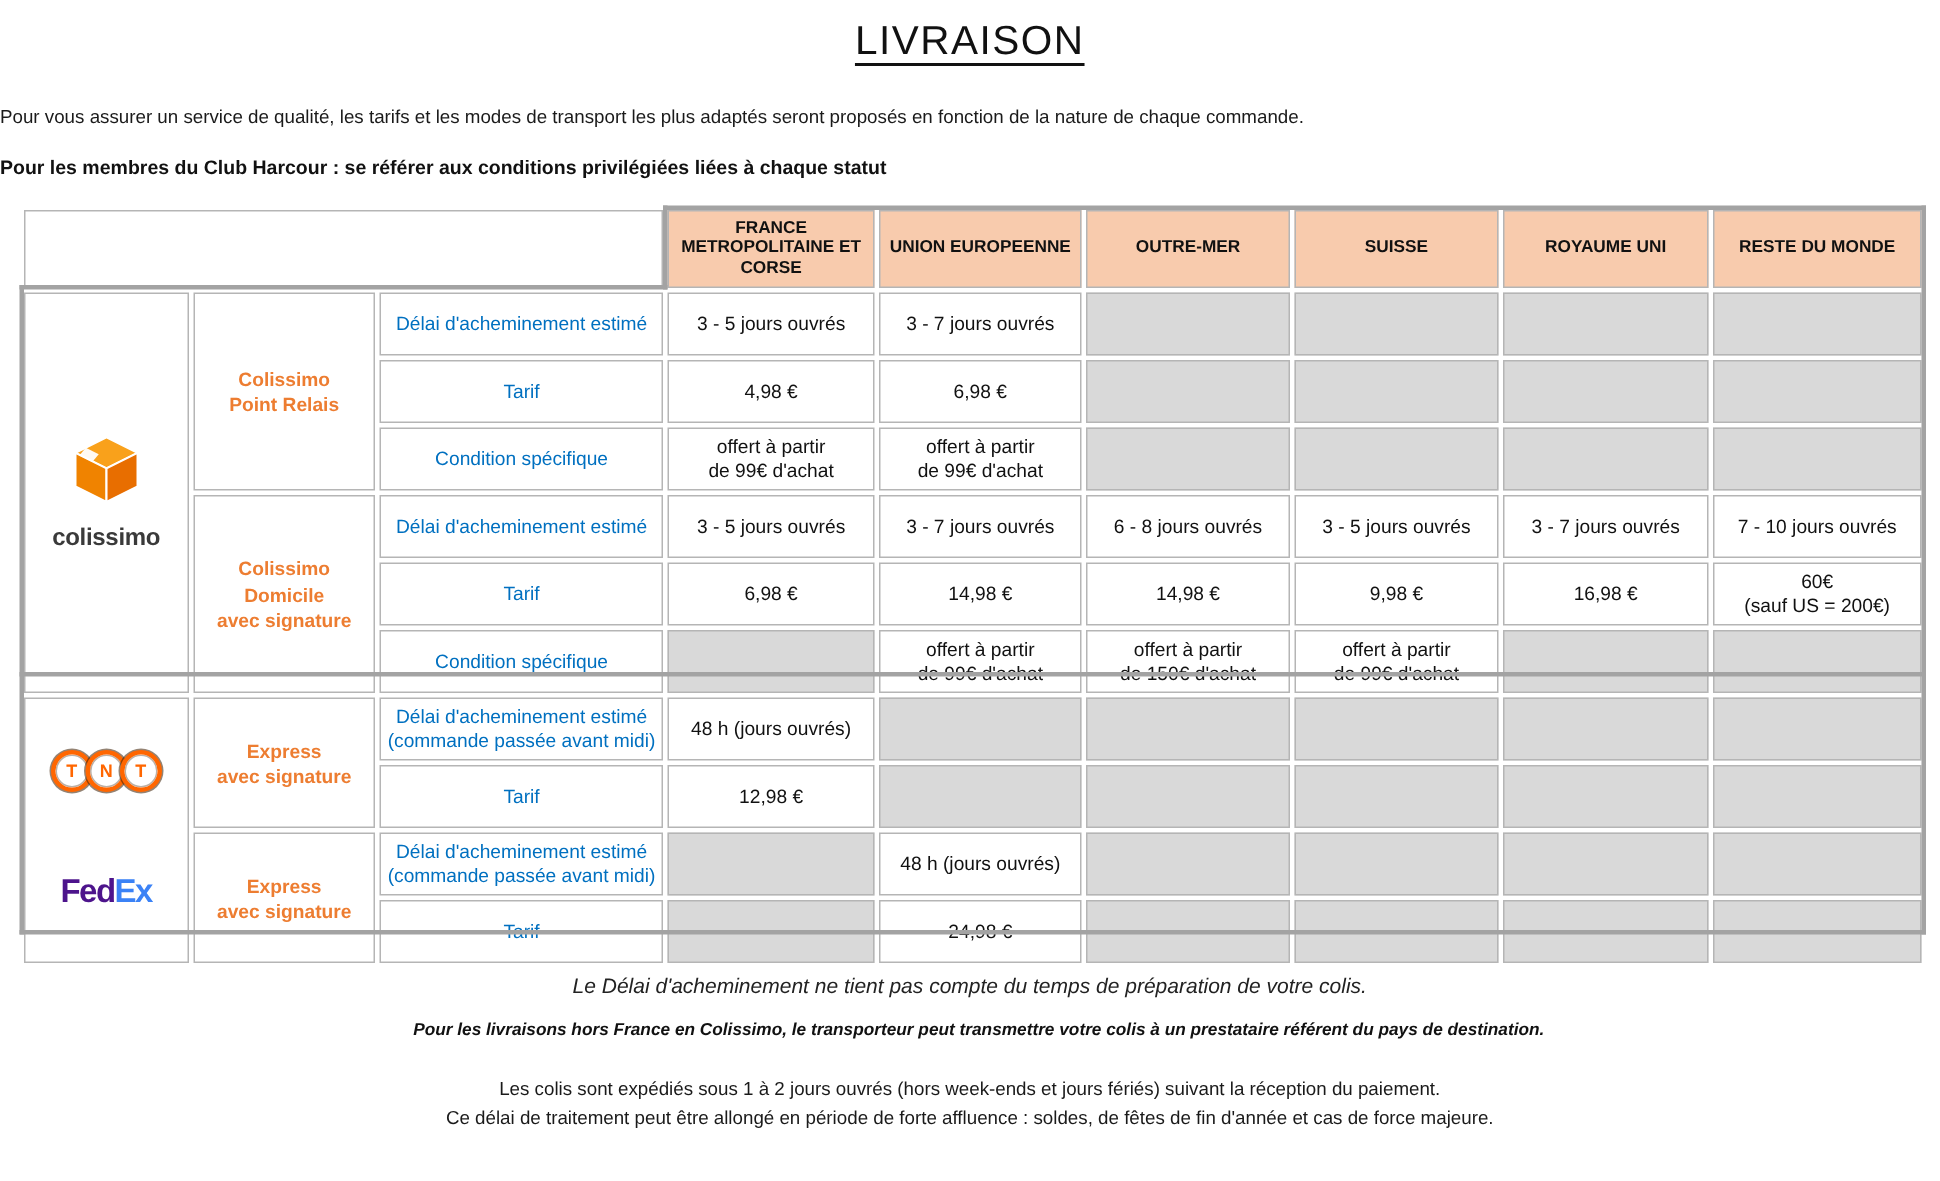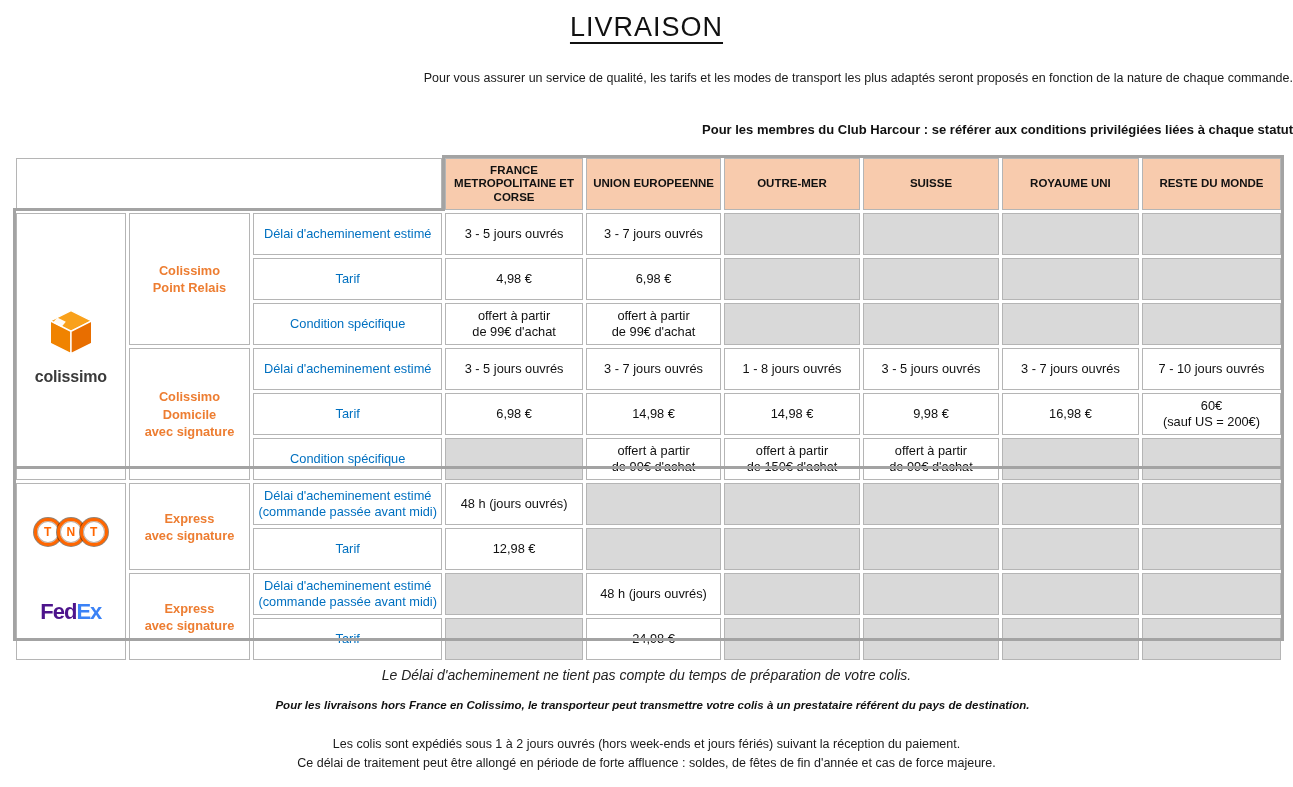--- a/index.html
+++ b/index.html
@@ -5,22 +5,22 @@
   html,body{margin:0;padding:0;background:#fff;}
   body{width:1293px;font-family:"Liberation Sans", sans-serif;color:#111;}
   .page{width:1293px;padding-top:12px;}
 
   
   .title-wrap{text-align:center;}
   .title{display:inline-block;font-size:27px;font-weight:500;letter-spacing:1px;
          text-decoration:underline;text-underline-offset:6px;text-decoration-thickness:2px;}
 
   
-  .intro{margin-top:26px;text-align:right;font-size:12.5px;line-height:1.55;color:#1a1a1a;}
-  .club-note{margin-top:34px;text-align:right;font-size:13px;font-weight:700;color:#111;}
+  .intro{margin-top:26px;text-align:left;font-size:12.5px;line-height:1.55;color:#1a1a1a;}
+  .club-note{margin-top:16px;text-align:left;font-size:13px;font-weight:700;color:#111;}
 
   
   .table-wrap{position:relative;width:1260px;margin:18px 0 0 13px;}
   table.grid{border-collapse:separate;border-spacing:3px;table-layout:fixed;width:1271px;}
   table.grid td, table.grid th{border:1px solid #b5b5b5;padding:1px 4px;vertical-align:middle;}
   td.void{border:none;background:transparent;}
   th.hdr{background:#F8CBAD;font-size:11.5px;font-weight:700;height:48px;line-height:1.2;text-align:center;color:#111;}
   td.cell{height:38px;font-size:12.8px;text-align:center;white-space:pre-line;line-height:1.25;color:#111;}
   td.gray{background:#D9D9D9;}
   td.rowlabel{height:38px;color:#0070C0;font-size:12.8px;text-align:center;white-space:pre-line;line-height:1.25;}
@@ -138,21 +138,21 @@
         <td class="cell gray"></td>
       </tr>
 
       <tr>
         <td class="service" rowspan="3">Colissimo
 Domicile
 avec signature</td>
         <td class="rowlabel">Délai d'acheminement estimé</td>
         <td class="cell">3 - 5  jours ouvrés</td>
         <td class="cell">3 - 7  jours ouvrés</td>
-        <td class="cell">1 - 8  jours ouvrés</td>
+        <td class="cell">6 - 8  jours ouvrés</td>
         <td class="cell">3 - 5  jours ouvrés</td>
         <td class="cell">3 - 7  jours ouvrés</td>
         <td class="cell">7 - 10  jours ouvrés</td>
       </tr>
 
       <tr>
         <td class="rowlabel">Tarif</td>
         <td class="cell">6,98 €</td>
         <td class="cell">14,98 €</td>
         <td class="cell">14,98 €</td>

